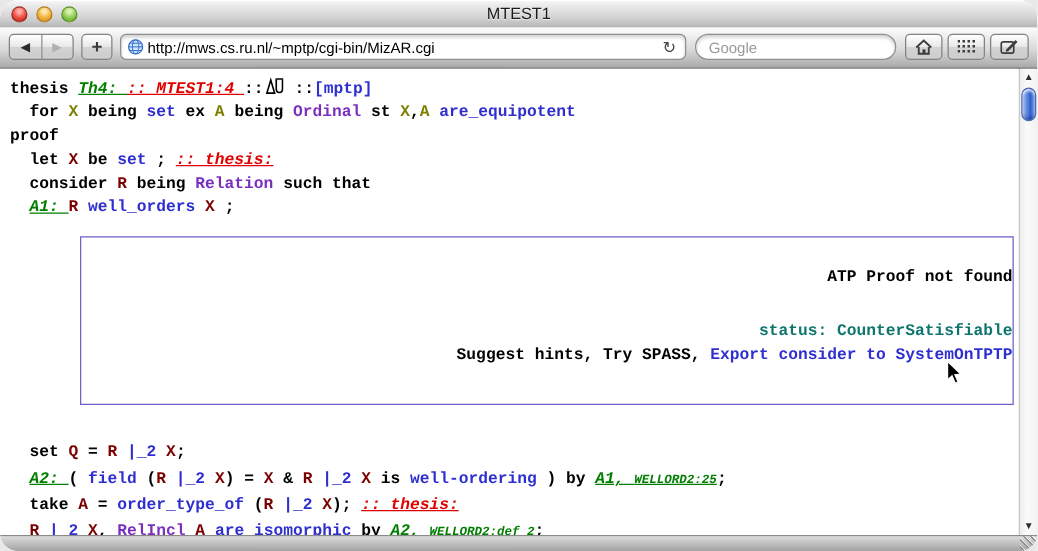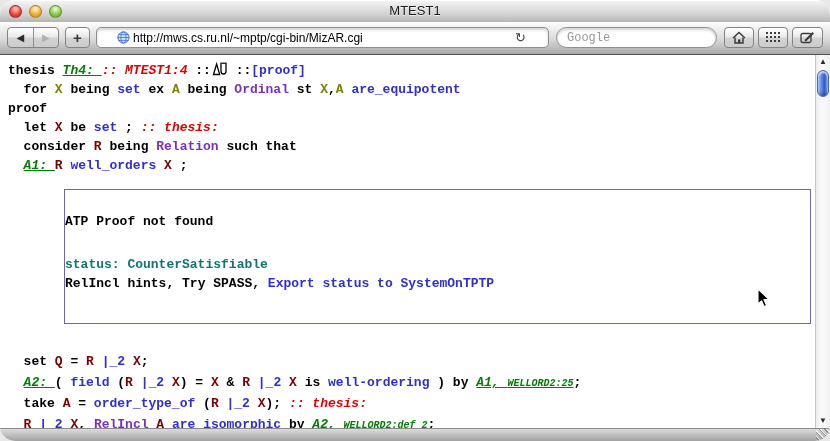--- a/index.html
+++ b/index.html
@@ -28,53 +28,53 @@
     display:flex;align-items:center;justify-content:center;
     font-size:11px;color:#2e2e2e;}
   .seg{left:7px;width:52px;padding:0;}
   .seg .half{flex:1;height:100%;display:flex;align-items:center;justify-content:center;font-size:10px;}
   .seg .half:first-child{border-right:1px solid #909090;color:#2b2b2b;}
   .seg .half:last-child{color:#b0b0b0;}
   .addbtn{left:65px;width:25px;font-size:15px;font-weight:bold;color:#3a3a3a;}
   .urlfield{position:absolute;left:96px;top:5px;width:453px;height:21px;box-sizing:border-box;
     background:#fff;border:1px solid #8f8f8f;border-radius:5px;
     box-shadow:inset 0 2px 3px rgba(0,0,0,.18);
-    display:flex;align-items:center;padding:0 20px;}
+    display:flex;align-items:center;padding:0 5px;}
   .urlfield input{flex:1;border:none;outline:none;font-size:12px;color:#000;
     font-family:"Liberation Sans",sans-serif;background:transparent;padding:0 3px;}
   .reload{font-size:13px;color:#444;line-height:1;padding:0 2px;}
   .searchfield{position:absolute;left:556px;top:5px;width:161px;height:21px;box-sizing:border-box;
     background:#fff;border:1px solid #8f8f8f;border-radius:11px;
     box-shadow:inset 0 2px 3px rgba(0,0,0,.18);
     display:flex;align-items:center;padding:0 8px;}
   .searchfield input{flex:1;border:none;outline:none;font-size:12px;background:transparent;
-    font-family:Liberation Mono, monospace;color:#4d7c0f;}
+    font-family:Liberation Sans, sans-serif;color:#4d7c0f;}
   .searchfield input::placeholder{color:#9a9a9a;}
   .homebtn{left:724px;width:30px;}
   .gridbtn{left:758px;width:30px;}
   .editbtn{left:792px;width:31px;}
   .tb-ic{display:block;}
   
   .content{position:absolute;top:55px;left:0;width:814px;bottom:13px;overflow:hidden;background:#fff;}
   .code{font-family:"Liberation Mono","DejaVu Sans Mono",monospace;font-weight:bold;
     font-size:13px;color:#000;padding:6px 0 0 8px;}
   .code-line{height:19px;line-height:19px;white-space:pre;}
   .code-bottom .code-line{height:21px;line-height:21px;}
   .tok-kw,.tok-pl{color:#000;}
   .tok-var{color:#7b0000;}
   .tok-bvar{color:#7f7f00;}
   .tok-lab{color:#007f00;font-style:italic;text-decoration:underline;}
-  .tok-cmt{color:#e00000;font-style:italic;}
+  .tok-cmt{color:#e00000;font-style:italic;text-decoration:underline;}
   .tok-link{color:#2f2fd0;cursor:pointer;}
   .tok-vlink{color:#7b2fbe;cursor:pointer;}
   .tok-ref{color:#007f00;font-style:italic;font-size:10px;text-decoration:underline;}
   .atp-ic{display:inline-block;vertical-align:-3px;margin:0 1px;}
   
   .atp-box{box-sizing:border-box;margin:14px 0 0 56px;width:747px;
-    border:1px solid #6f5ecb;text-align:left;
+    border:1px solid #6f5ecb;text-align:right;
     padding:22px 0 30px 0;
     font-family:"Liberation Mono","DejaVu Sans Mono",monospace;font-weight:bold;font-size:13px;}
   .atp-title{height:19px;line-height:19px;color:#000;}
   .atp-status{height:19px;line-height:19px;margin-top:24px;color:#0f766e;}
   .atp-actions{height:19px;line-height:19px;color:#000;}
   .atp-actions .act-plain{color:#000;cursor:pointer;}
   .atp-actions .act-link{color:#2f2fd0;cursor:pointer;}
   .code-bottom{margin-top:27px;}
   
   .scrollbar{position:absolute;top:55px;right:0;width:15px;bottom:13px;
@@ -174,32 +174,32 @@
     </div>
   </div>
 
   <div class="content">
     <div class="code">
       <div id="code-top">
           <div class="code-line"><span class="tok-kw">thesis </span><span class="tok-lab">Th4: </span><span class="tok-cmt">:: MTEST1:4 </span><span class="tok-pl">::</span><svg class="atp-ic" width="15" height="16" viewBox="0 0 15 16">
       <path d="M1.5 13.5 L4.6 3 L7.7 13.5 Z" fill="none" stroke="#000" stroke-width="1.3"></path>
       <path d="M9 2.5 V10 q0 3 2.5 3 q2.5 0 2.5 -3 V2.5" fill="none" stroke="#000" stroke-width="1.3"></path>
       <rect x="8.4" y="1.6" width="6.2" height="1.2" fill="#000"></rect>
-    </svg><span class="tok-pl"> ::</span><span class="tok-link">[proof]</span></div>
+    </svg><span class="tok-pl"> ::</span><span class="tok-link">[mptp]</span></div>
           <div class="code-line"><span class="tok-pl">  </span><span class="tok-kw">for </span><span class="tok-bvar">X</span><span class="tok-pl"> </span><span class="tok-kw">being </span><span class="tok-link">set</span><span class="tok-pl"> </span><span class="tok-kw">ex </span><span class="tok-bvar">A</span><span class="tok-pl"> </span><span class="tok-kw">being </span><span class="tok-vlink">Ordinal</span><span class="tok-pl"> </span><span class="tok-kw">st </span><span class="tok-bvar">X</span><span class="tok-pl">,</span><span class="tok-bvar">A</span><span class="tok-pl"> </span><span class="tok-link">are_equipotent</span></div>
           <div class="code-line"><span class="tok-kw">proof</span></div>
           <div class="code-line"><span class="tok-pl">  </span><span class="tok-kw">let </span><span class="tok-var">X</span><span class="tok-pl"> </span><span class="tok-kw">be </span><span class="tok-link">set</span><span class="tok-pl"> ; </span><span class="tok-cmt">:: thesis:</span></div>
           <div class="code-line"><span class="tok-pl">  </span><span class="tok-kw">consider </span><span class="tok-var">R</span><span class="tok-pl"> </span><span class="tok-kw">being </span><span class="tok-vlink">Relation</span><span class="tok-pl"> </span><span class="tok-kw">such that</span></div>
           <div class="code-line"><span class="tok-pl">  </span><span class="tok-lab">A1: </span><span class="tok-var">R</span><span class="tok-pl"> </span><span class="tok-link">well_orders</span><span class="tok-pl"> </span><span class="tok-var">X</span><span class="tok-pl"> ;</span></div>
         </div>
 
       <div class="atp-box">
         <div class="atp-title">ATP Proof not found</div>
         <div class="atp-status">status: CounterSatisfiable</div>
-        <div class="atp-actions" id="atp-actions"><span class="act-plain">RelIncl hints</span><span>, </span><span class="act-plain">Try SPASS</span><span>, </span><span class="act-link">Export status to SystemOnTPTP</span></div>
+        <div class="atp-actions" id="atp-actions"><span class="act-plain">Suggest hints</span><span>, </span><span class="act-plain">Try SPASS</span><span>, </span><span class="act-link">Export consider to SystemOnTPTP</span></div>
       </div>
 
       <div id="code-bottom" class="code-bottom">
           <div class="code-line"><span class="tok-pl">  </span><span class="tok-kw">set </span><span class="tok-var">Q</span><span class="tok-pl"> = </span><span class="tok-var">R</span><span class="tok-pl"> </span><span class="tok-link">|_2</span><span class="tok-pl"> </span><span class="tok-var">X</span><span class="tok-pl">;</span></div>
           <div class="code-line"><span class="tok-pl">  </span><span class="tok-lab">A2: </span><span class="tok-pl">( </span><span class="tok-link">field</span><span class="tok-pl"> (</span><span class="tok-var">R</span><span class="tok-pl"> </span><span class="tok-link">|_2</span><span class="tok-pl"> </span><span class="tok-var">X</span><span class="tok-pl">) = </span><span class="tok-var">X</span><span class="tok-pl"> &amp; </span><span class="tok-var">R</span><span class="tok-pl"> </span><span class="tok-link">|_2</span><span class="tok-pl"> </span><span class="tok-var">X</span><span class="tok-pl"> </span><span class="tok-kw">is </span><span class="tok-link">well-ordering</span><span class="tok-pl"> ) </span><span class="tok-kw">by </span><span class="tok-lab">A1, </span><span class="tok-ref">WELLORD2:25</span><span class="tok-pl">;</span></div>
           <div class="code-line"><span class="tok-pl">  </span><span class="tok-kw">take </span><span class="tok-var">A</span><span class="tok-pl"> = </span><span class="tok-link">order_type_of</span><span class="tok-pl"> (</span><span class="tok-var">R</span><span class="tok-pl"> </span><span class="tok-link">|_2</span><span class="tok-pl"> </span><span class="tok-var">X</span><span class="tok-pl">); </span><span class="tok-cmt">:: thesis:</span></div>
           <div class="code-line"><span class="tok-pl">  </span><span class="tok-var">R</span><span class="tok-pl"> </span><span class="tok-link">|_2</span><span class="tok-pl"> </span><span class="tok-var">X</span><span class="tok-pl">, </span><span class="tok-vlink">RelIncl</span><span class="tok-pl"> </span><span class="tok-var">A</span><span class="tok-pl"> </span><span class="tok-link">are_isomorphic</span><span class="tok-pl"> </span><span class="tok-kw">by </span><span class="tok-lab">A2, </span><span class="tok-ref">WELLORD2:def 2</span><span class="tok-pl">;</span></div>
         </div>
     </div>
   </div>

